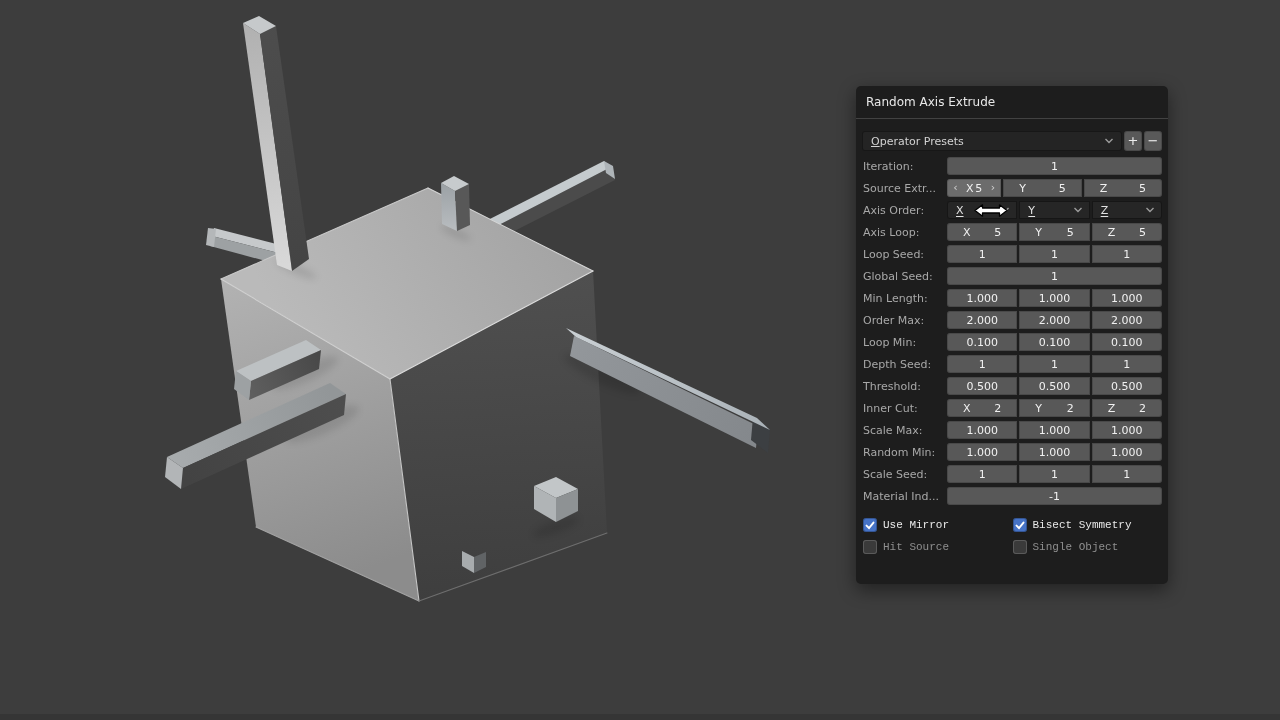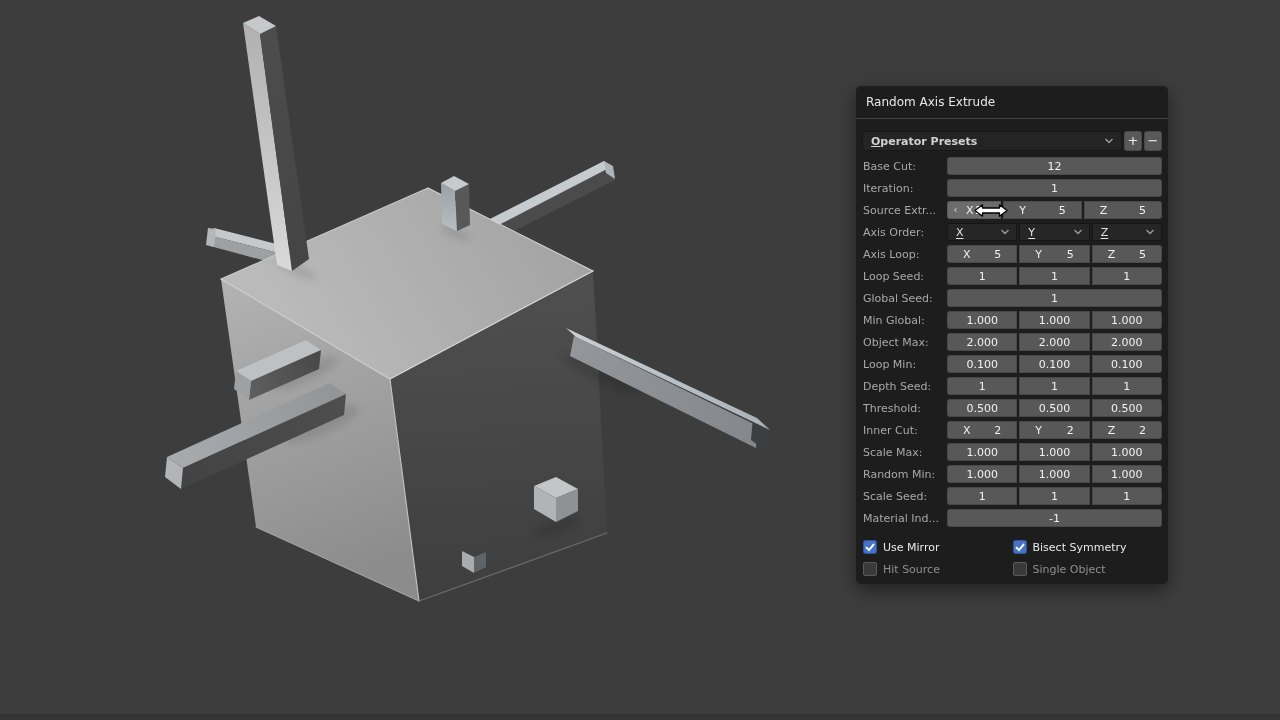--- a/index.html
+++ b/index.html
@@ -9,21 +9,21 @@
   svg.viewport{position:absolute;left:0;top:0;}
 
   
   .panel{position:absolute;left:856px;top:86px;width:312px;height:498px;
     background:#1d1d1d;border-radius:5px;box-shadow:0 6px 18px rgba(0,0,0,.45);
     color:#e8e8e8;font-size:11px;z-index:5;}
   .p-title{padding:9px 10px 0 10px;font-size:12px;color:#e8e8e8;line-height:15px;}
   .p-divider{margin-top:8px;height:1px;background:#424242;}
   .presets-row{margin:12px 6px 0 6px;height:20px;display:flex;gap:2px;}
   .presets-dd{flex:1;background:#242424;border-radius:3px;display:flex;align-items:center;
-    padding:0 8px 0 9px;color:#d2d2d2;box-shadow:inset 0 0 0 1px rgba(0,0,0,.35);font-weight:bold;}
+    padding:0 8px 0 9px;color:#d2d2d2;box-shadow:inset 0 0 0 1px rgba(0,0,0,.35);}
   .presets-label{display:block;flex:1;}
   .presets-label::first-letter{text-decoration:underline;}
   .sq-btn{width:18px;background:#595959;border-radius:3px;color:#ececec;display:flex;
     align-items:center;justify-content:center;font-size:13px;line-height:18px;
     box-shadow:inset 0 0 0 1px rgba(0,0,0,.18);}
 
   .rows{margin:6px 6px 0 7px;}
   .prow{display:flex;align-items:center;height:18px;margin-bottom:4px;}
   .plabel{width:84px;color:#a8a8a8;white-space:nowrap;overflow:hidden;flex:none;}
   .pfields{flex:1;display:flex;gap:2px;min-width:0;}
@@ -44,21 +44,21 @@
   .ddl{text-decoration:underline;text-underline-offset:2px;}
   .chev{flex:none;}
 
   .cbs{margin:11px 6px 0 7px;}
   .cbrow{display:flex;height:18px;margin-bottom:4px;align-items:center;}
   .cbcell{width:154px;display:flex;align-items:center;}
   .cbbox{width:14px;height:14px;border-radius:3px;background:#3a3a3a;
     box-shadow:inset 0 0 0 1px #5a5a5a;margin-right:6px;display:flex;
     align-items:center;justify-content:center;flex:none;}
   .cbbox.checked{background:#4673c7;box-shadow:inset 0 0 0 1px rgba(0,0,0,.25);}
-  .cblabel{color:#e9e9e9;}
+  .cblabel{color:#e9e9e9;font-family:Liberation Mono, monospace;}
   .cblabel.dim{color:#8f8f8f;text-align:right;}
 
   .cursor{position:absolute;left:118px;top:117px;z-index:9;}
 </style>
 </head>
 <body>
 
 <div class="stage">
 
   <svg class="viewport" width="1280" height="720" viewBox="0 0 1280 720">
@@ -202,28 +202,20 @@
         <svg class="chev" width="10" height="6" viewBox="0 0 10 6">
           <path d="M1.5 1 L5 4.5 L8.5 1" fill="none" stroke="#9c9c9c" stroke-width="1.4"></path>
         </svg>
       </div>
       <div class="sq-btn">+</div>
       <div class="sq-btn">−</div>
     </div>
 
     <div class="rows">
         <div class="prow">
-          <div class="plabel">Base Cut:</div>
-          <div class="pfields">
-            <div class="field single">
-              <span class="val">12</span>
-            </div>
-          </div>
-        </div>
-        <div class="prow">
           <div class="plabel">Iteration:</div>
           <div class="pfields">
             <div class="field single">
               <span class="val">1</span>
             </div>
           </div>
         </div>
         <div class="prow">
           <div class="plabel">Source Extr...</div>
           <div class="pfields">
@@ -299,35 +291,35 @@
         </div>
         <div class="prow">
           <div class="plabel">Global Seed:</div>
           <div class="pfields">
             <div class="field single">
               <span class="val">1</span>
             </div>
           </div>
         </div>
         <div class="prow">
-          <div class="plabel">Min Global:</div>
-          <div class="pfields">
-            <div class="field first">
-              <span class="val">1.000</span>
-            </div>
-            <div class="field mid">
-              <span class="val">1.000</span>
-            </div>
-            <div class="field last">
-              <span class="val">1.000</span>
-            </div>
-          </div>
-        </div>
-        <div class="prow">
-          <div class="plabel">Object Max:</div>
+          <div class="plabel">Min Length:</div>
+          <div class="pfields">
+            <div class="field first">
+              <span class="val">1.000</span>
+            </div>
+            <div class="field mid">
+              <span class="val">1.000</span>
+            </div>
+            <div class="field last">
+              <span class="val">1.000</span>
+            </div>
+          </div>
+        </div>
+        <div class="prow">
+          <div class="plabel">Order Max:</div>
           <div class="pfields">
             <div class="field first">
               <span class="val">2.000</span>
             </div>
             <div class="field mid">
               <span class="val">2.000</span>
             </div>
             <div class="field last">
               <span class="val">2.000</span>
             </div>

